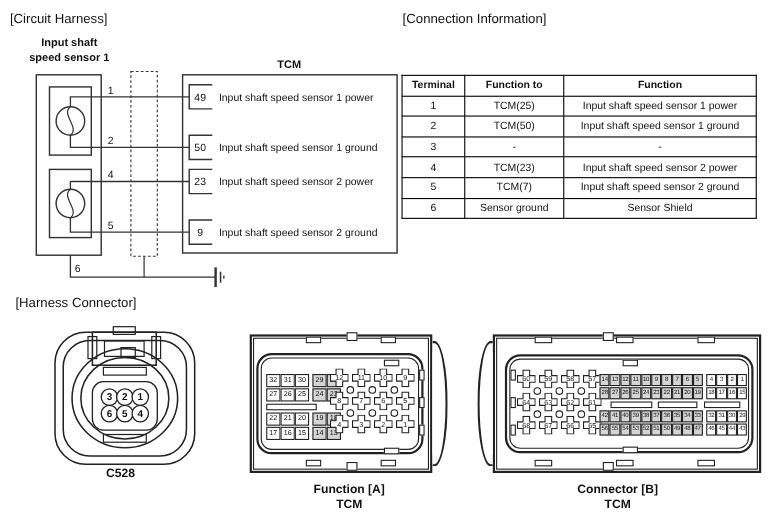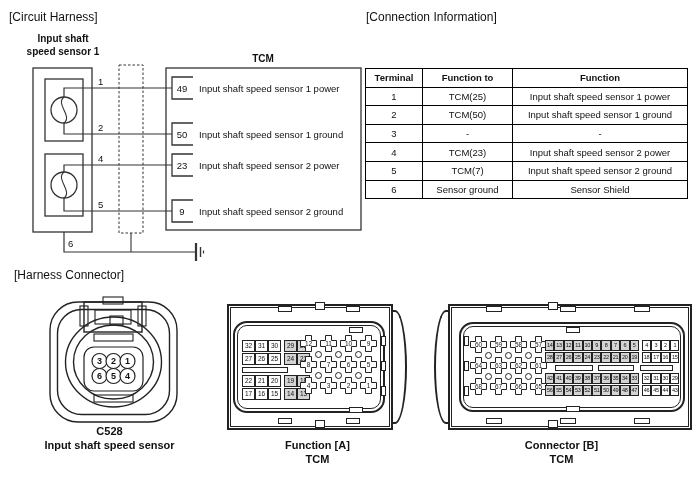--- a/index.html
+++ b/index.html
@@ -446,21 +446,20 @@
           <div class="ccell bc">46</div>
           <div class="ccell bc">45</div>
           <div class="ccell bc">44</div>
           <div class="ccell bc">43</div>
         </div>
       </div>
     </div>
 
   <div class="blabel" style="left:32px;top:425px;width:155px;">
     <div>C528</div>
-    <div>Input shaft speed sensor</div>
   </div>
   <div class="blabel" style="left:240px;top:439px;width:155px;">
     <div>Function [A]</div>
     <div>TCM</div>
   </div>
   <div class="blabel" style="left:484px;top:439px;width:155px;">
     <div>Connector [B]</div>
     <div>TCM</div>
   </div>
 

